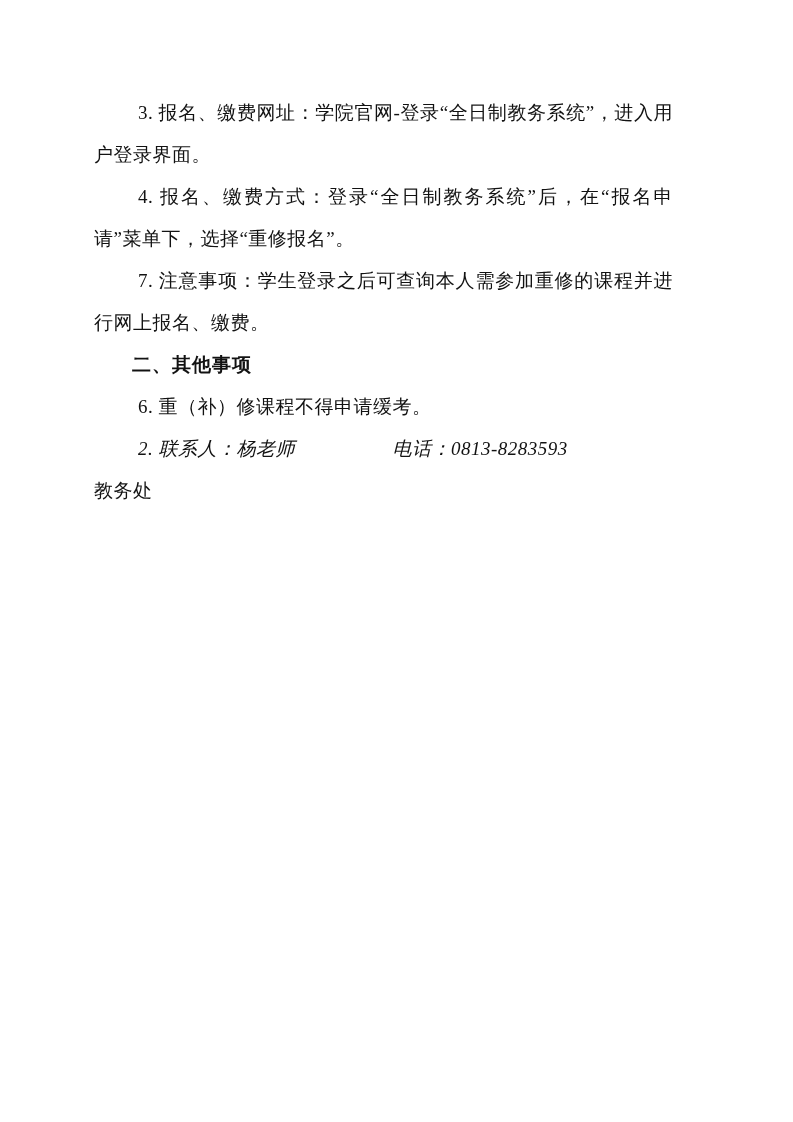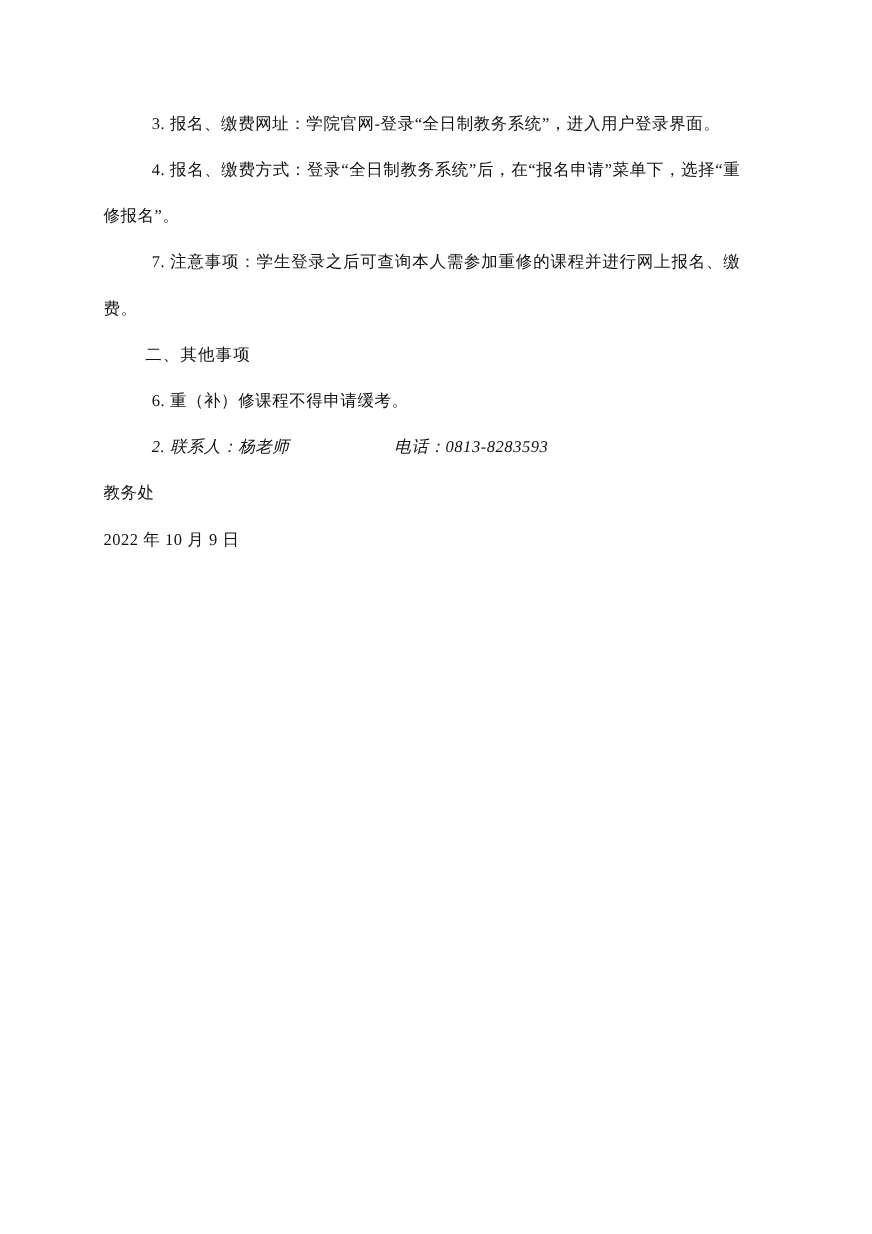--- a/index.html
+++ b/index.html
@@ -18,31 +18,31 @@
     overflow: hidden;
   }
   .content {
     position: absolute;
     left: 94px;
     top: 92px;
     width: 579px;
   }
   .para {
     margin: 0;
-    font-size: 15px;
+    font-size: 19px;
     line-height: 42px;
     text-align: justify;
     letter-spacing: 0.5px;
   }
   .para.body-indent {
     text-indent: 44px;
   }
   .para.heading {
     text-indent: 38px;
-    font-weight: normal;
+    font-weight: bold;
     text-align: left;
     letter-spacing: 1px;
   }
   .para.contact {
     text-indent: 44px;
     text-align: left;
     font-style: italic;
   }
   .spacer {
     display: inline-block;
@@ -71,16 +71,15 @@
 
     <p class="para contact">
       <span>2. 联系人：杨老师</span>
       <span class="spacer"></span>
       <span>电话：0813-8283593</span>
     </p>
 
 
     <p class="para signature">教务处</p>
 
-    <p class="para dateline">2022 年 10 月 9 日</p>
 
   </div>
 </div>
 
 </body></html>

